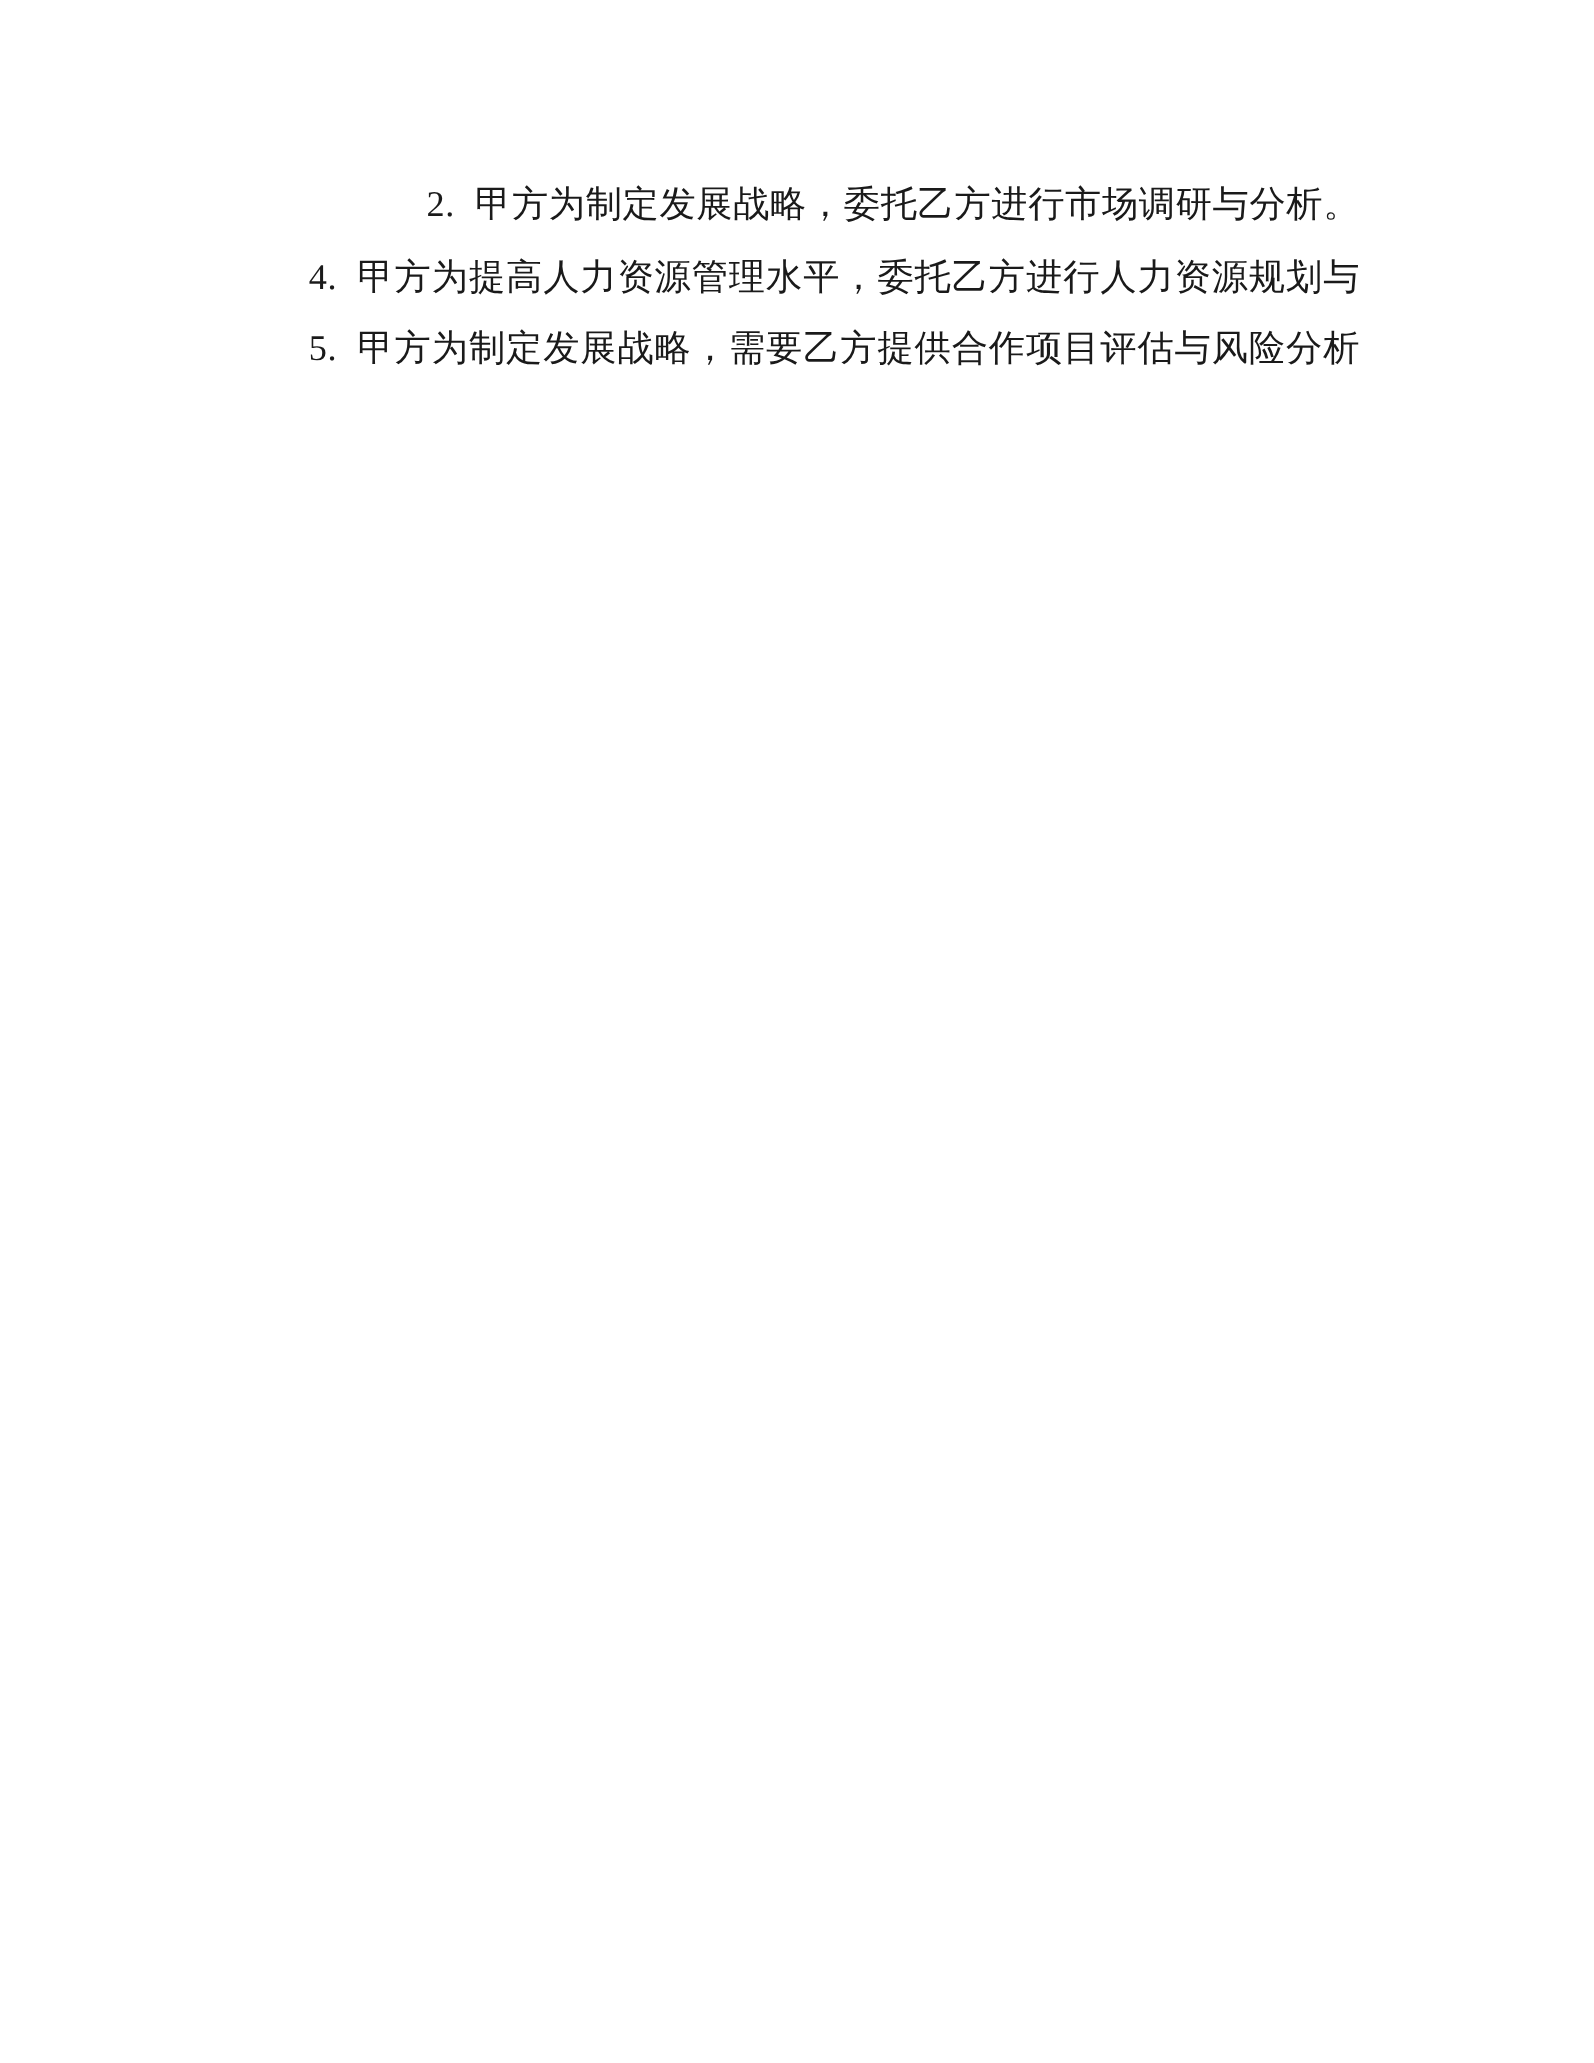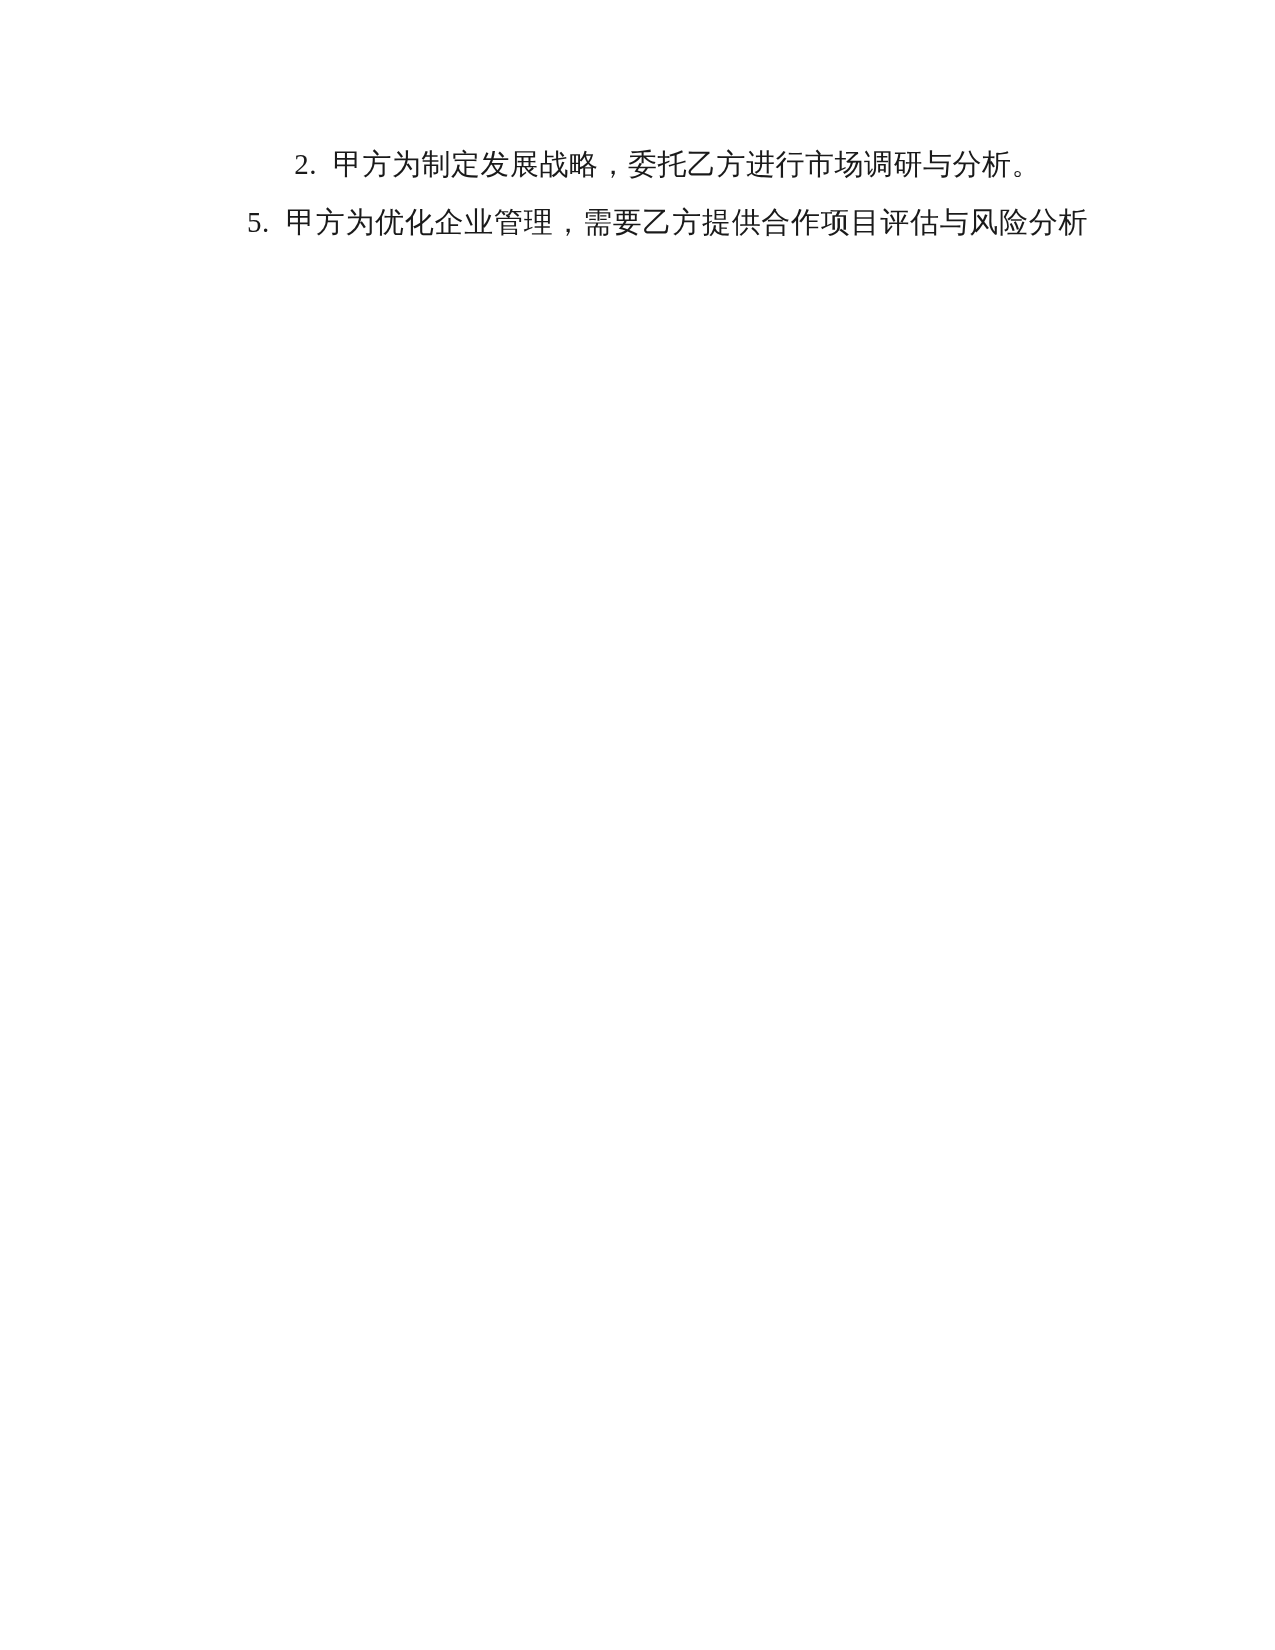--- a/index.html
+++ b/index.html
@@ -25,21 +25,21 @@
     left: 189px;
     top: 136px;
     width: 899px;
   }
   .line {
     margin: 0;
     padding: 0;
     font-size: 29px;
     line-height: 57.5px;
     letter-spacing: 0.5px;
-    text-align: center;
+    text-align: right;
   }
   .indent {
     padding-left: 58px; 
   }
   .justify {
     text-align: justify;
     text-align-last: justify;
   }
   .num {
     padding-right: 16px;
@@ -47,17 +47,18 @@
 </style>
 </head>
 <body>
 
 <div class="page">
   <div class="content">
 
     <p class="line indent"><span class="num">2.</span><span>甲方为制定发展战略，委托乙方进行市场调研与分析。</span></p>
 
 
+    <p class="line indent justify"><span class="num">4.</span><span>甲方为提高人力资源管理水平，委托乙方进行人力资源规划与</span></p>
 
-    <p class="line indent justify"><span class="num">5.</span><span>甲方为优化企业管理，需要乙方提供合作项目评估与风险分析</span></p>
+    <p class="line indent justify"><span class="num">5.</span><span>甲方为制定发展战略，需要乙方提供合作项目评估与风险分析</span></p>
 
   </div>
 </div>
 
 </body></html>

